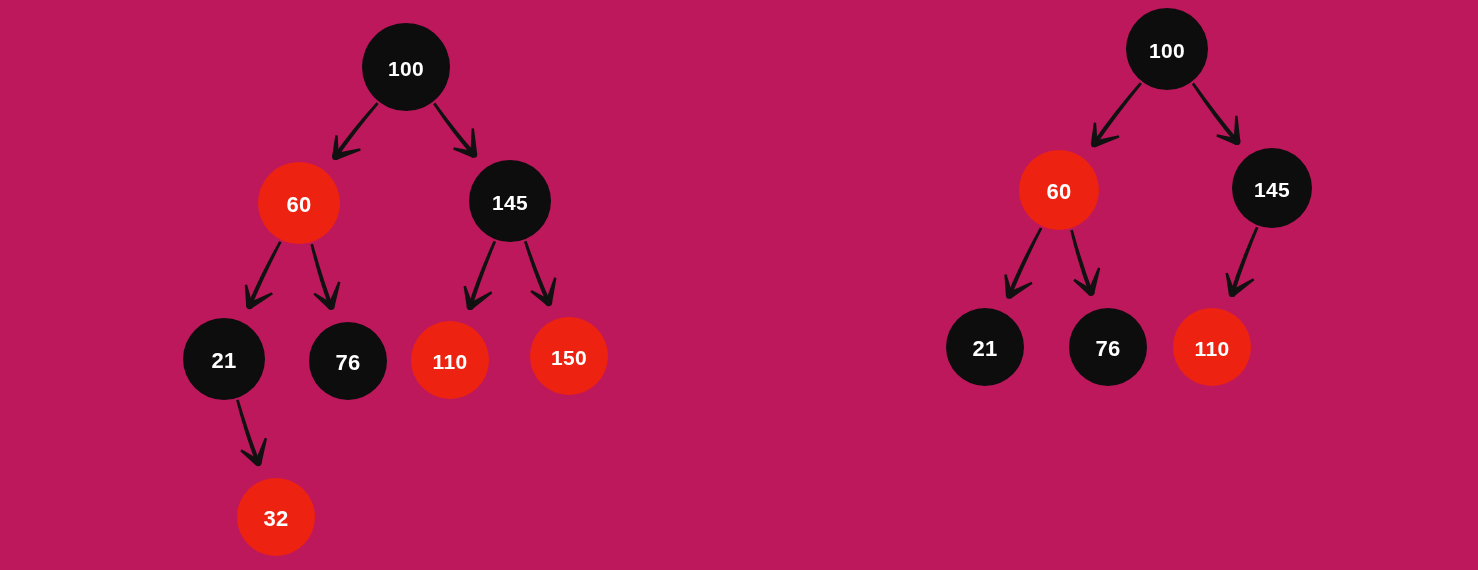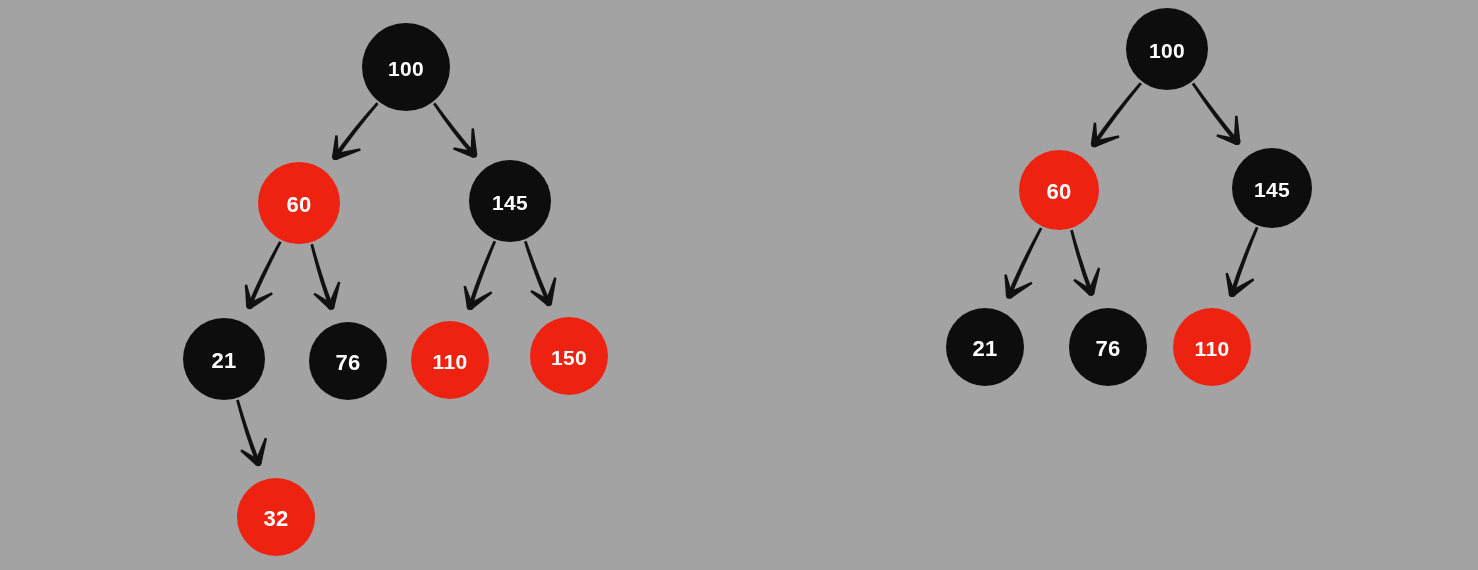--- a/index.html
+++ b/index.html
@@ -11,21 +11,21 @@
   body {
     width: 1478px;
     height: 570px;
     overflow: hidden;
     font-family: "Liberation Sans", sans-serif;
   }
   #canvas-root {
     position: relative;
     width: 1478px;
     height: 570px;
-    background: #a3a3a3;
+    background: #be185d;
   }
   svg.diagram-layer {
     position: absolute;
     left: 0;
     top: 0;
     width: 1478px;
     height: 570px;
     display: block;
   }
   .node-circle {

